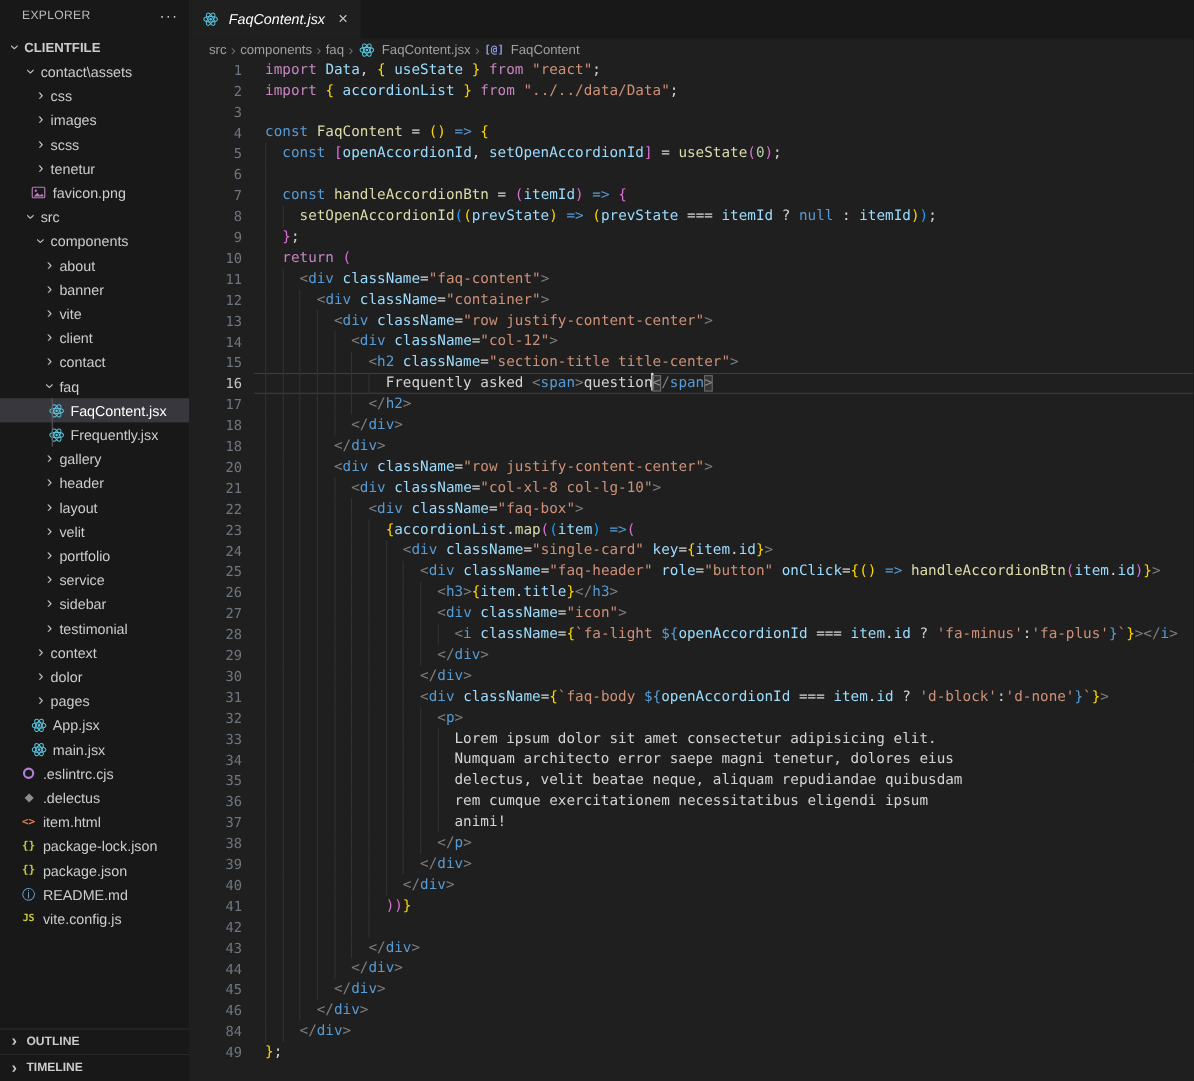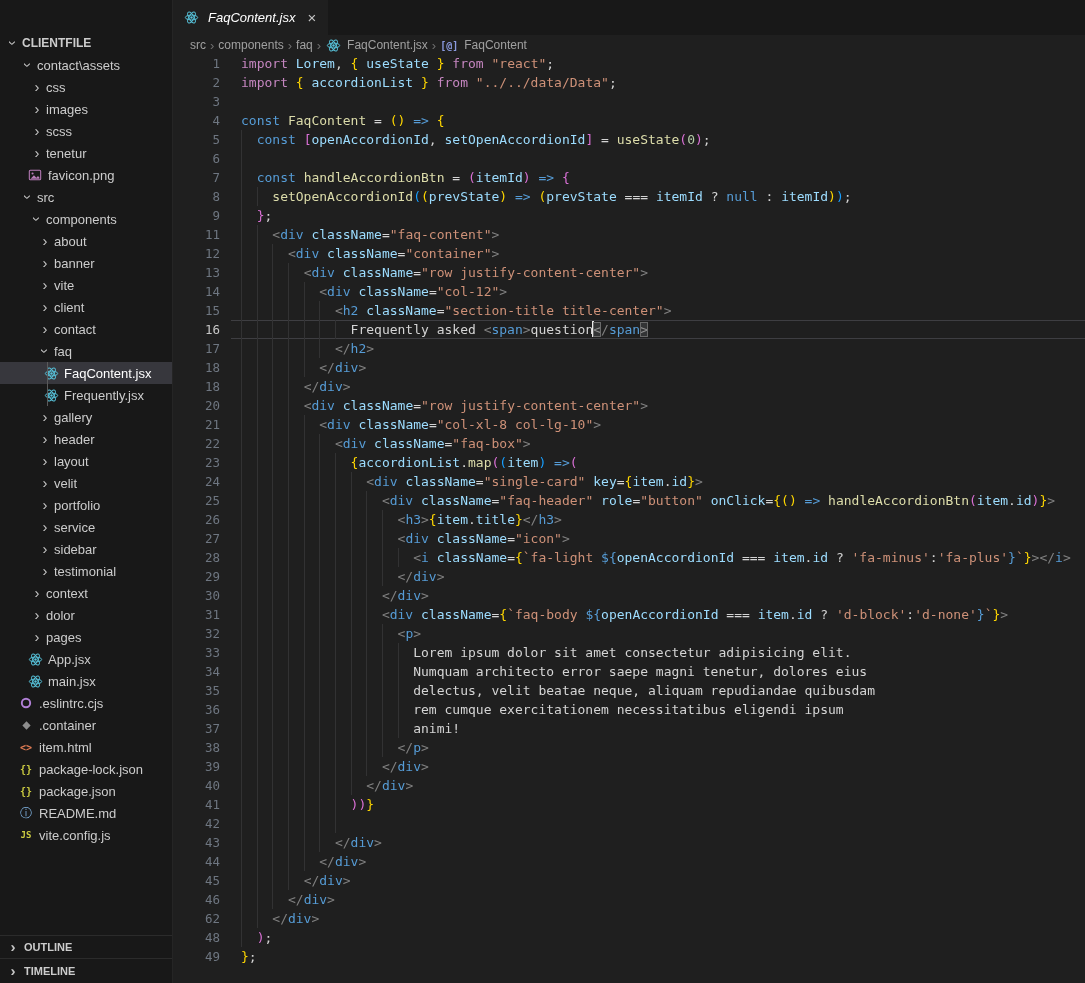--- a/index.html
+++ b/index.html
@@ -48,20 +48,24 @@
 
   .tk-p{color:#C586C0}.tk-b{color:#569CD6}.tk-v{color:#9CDCFE}.tk-f{color:#DCDCAA}
   .tk-s{color:#CE9178}.tk-n{color:#B5CEA8}.tk-w{color:#D4D4D4}.tk-g{color:#808080}
   .tk-y{color:#FFD700}.tk-m{color:#DA70D6}.tk-u{color:#179FFF}
   .tk-gm{color:#909090;outline:1px solid #696969;outline-offset:-1px;background:rgba(94,97,99,.33);}
 </style>
 </head>
 <body>
 
 <div class="sidebar">
+  <div class="sb-head">
+    <span class="sb-title">EXPLORER</span>
+    <span class="sb-dots">···</span>
+  </div>
   <div class="tree" id="tree">
       <div class="trow">
         <span class="sp" style="width: 6px;"></span>
         <span class="chev open">›</span>
         <span class="tlabel root-label">CLIENTFILE</span>
       </div>
       <div class="trow">
         <span class="sp" style="width: 21px;"></span>
         <span class="chev open">›</span>
         <span class="tlabel">contact\assets</span>
@@ -257,21 +261,21 @@
         </span>
         <span class="tlabel">.eslintrc.cjs</span>
       </div>
       <div class="trow">
         <span class="sp" style="width: 18px;"></span>
         <span class="fico">
           <svg width="13" height="13" viewBox="0 0 16 16">
             <rect x="4.4" y="4.4" width="7.2" height="7.2" fill="#8d8d8d" transform="rotate(45 8 8)"></rect>
           </svg>
         </span>
-        <span class="tlabel">.container</span>
+        <span class="tlabel">.delectus</span>
       </div>
       <div class="trow">
         <span class="sp" style="width: 18px;"></span>
         <span class="fico">
           <span class="fic" style="color:#e07b53">&lt;&gt;</span>
         </span>
         <span class="tlabel">item.html</span>
       </div>
       <div class="trow">
         <span class="sp" style="width: 18px;"></span>
@@ -358,29 +362,30 @@
       </span>
       <span class="crumb-sep">›</span>
       <span class="crumb">
         <span class="fico">
           <span class="fic" style="color:#8a9ae0;font-size:10px">[@]</span>
         </span>
         <span>FaqContent</span>
       </span>
     </div>
   <div class="code" id="code">
-      <div class="cline"><span class="lnum">1</span><span class="lbody"><span class="tk-p">import </span><span class="tk-v">Lorem</span><span class="tk-w">, </span><span class="tk-y">{ </span><span class="tk-v">useState</span><span class="tk-y"> }</span><span class="tk-p"> from </span><span class="tk-s">"react"</span><span class="tk-w">;</span></span></div>
+      <div class="cline"><span class="lnum">1</span><span class="lbody"><span class="tk-p">import </span><span class="tk-v">Data</span><span class="tk-w">, </span><span class="tk-y">{ </span><span class="tk-v">useState</span><span class="tk-y"> }</span><span class="tk-p"> from </span><span class="tk-s">"react"</span><span class="tk-w">;</span></span></div>
       <div class="cline"><span class="lnum">2</span><span class="lbody"><span class="tk-p">import </span><span class="tk-y">{ </span><span class="tk-v">accordionList</span><span class="tk-y"> }</span><span class="tk-p"> from </span><span class="tk-s">"../../data/Data"</span><span class="tk-w">;</span></span></div>
       <div class="cline"><span class="lnum">3</span><span class="lbody"></span></div>
       <div class="cline"><span class="lnum">4</span><span class="lbody"><span class="tk-b">const </span><span class="tk-f">FaqContent</span><span class="tk-w"> = </span><span class="tk-y">()</span><span class="tk-b"> =&gt; </span><span class="tk-y">{</span></span></div>
       <div class="cline"><span class="lnum">5</span><span class="lbody"><span class="iguide" style="left: calc(0ch);"></span>  <span class="tk-b">const </span><span class="tk-m">[</span><span class="tk-v">openAccordionId</span><span class="tk-w">, </span><span class="tk-v">setOpenAccordionId</span><span class="tk-m">]</span><span class="tk-w"> = </span><span class="tk-f">useState</span><span class="tk-m">(</span><span class="tk-n">0</span><span class="tk-m">)</span><span class="tk-w">;</span></span></div>
       <div class="cline"><span class="lnum">6</span><span class="lbody"><span class="iguide" style="left: calc(0ch);"></span></span></div>
       <div class="cline"><span class="lnum">7</span><span class="lbody"><span class="iguide" style="left: calc(0ch);"></span>  <span class="tk-b">const </span><span class="tk-f">handleAccordionBtn</span><span class="tk-w"> = </span><span class="tk-m">(</span><span class="tk-v">itemId</span><span class="tk-m">)</span><span class="tk-b"> =&gt; </span><span class="tk-m">{</span></span></div>
       <div class="cline"><span class="lnum">8</span><span class="lbody"><span class="iguide" style="left: calc(0ch);"></span><span class="iguide" style="left: calc(2ch);"></span>    <span class="tk-f">setOpenAccordionId</span><span class="tk-u">(</span><span class="tk-y">(</span><span class="tk-v">prevState</span><span class="tk-y">)</span><span class="tk-b"> =&gt; </span><span class="tk-y">(</span><span class="tk-v">prevState</span><span class="tk-w"> === </span><span class="tk-v">itemId</span><span class="tk-w"> ? </span><span class="tk-b">null</span><span class="tk-w"> : </span><span class="tk-v">itemId</span><span class="tk-y">)</span><span class="tk-u">)</span><span class="tk-w">;</span></span></div>
       <div class="cline"><span class="lnum">9</span><span class="lbody"><span class="iguide" style="left: calc(0ch);"></span>  <span class="tk-m">}</span><span class="tk-w">;</span></span></div>
+      <div class="cline"><span class="lnum">10</span><span class="lbody"><span class="iguide" style="left: calc(0ch);"></span>  <span class="tk-p">return </span><span class="tk-m">(</span></span></div>
       <div class="cline"><span class="lnum">11</span><span class="lbody"><span class="iguide" style="left: calc(0ch);"></span><span class="iguide" style="left: calc(2ch);"></span>    <span class="tk-g">&lt;</span><span class="tk-b">div</span><span class="tk-w"> </span><span class="tk-v">className</span><span class="tk-w">=</span><span class="tk-s">"faq-content"</span><span class="tk-g">&gt;</span></span></div>
       <div class="cline"><span class="lnum">12</span><span class="lbody"><span class="iguide" style="left: calc(0ch);"></span><span class="iguide" style="left: calc(2ch);"></span><span class="iguide" style="left: calc(4ch);"></span>      <span class="tk-g">&lt;</span><span class="tk-b">div</span><span class="tk-w"> </span><span class="tk-v">className</span><span class="tk-w">=</span><span class="tk-s">"container"</span><span class="tk-g">&gt;</span></span></div>
       <div class="cline"><span class="lnum">13</span><span class="lbody"><span class="iguide" style="left: calc(0ch);"></span><span class="iguide" style="left: calc(2ch);"></span><span class="iguide" style="left: calc(4ch);"></span><span class="iguide" style="left: calc(6ch);"></span>        <span class="tk-g">&lt;</span><span class="tk-b">div</span><span class="tk-w"> </span><span class="tk-v">className</span><span class="tk-w">=</span><span class="tk-s">"row justify-content-center"</span><span class="tk-g">&gt;</span></span></div>
       <div class="cline"><span class="lnum">14</span><span class="lbody"><span class="iguide" style="left: calc(0ch);"></span><span class="iguide" style="left: calc(2ch);"></span><span class="iguide" style="left: calc(4ch);"></span><span class="iguide" style="left: calc(6ch);"></span><span class="iguide" style="left: calc(8ch);"></span>          <span class="tk-g">&lt;</span><span class="tk-b">div</span><span class="tk-w"> </span><span class="tk-v">className</span><span class="tk-w">=</span><span class="tk-s">"col-12"</span><span class="tk-g">&gt;</span></span></div>
       <div class="cline"><span class="lnum">15</span><span class="lbody"><span class="iguide" style="left: calc(0ch);"></span><span class="iguide" style="left: calc(2ch);"></span><span class="iguide" style="left: calc(4ch);"></span><span class="iguide" style="left: calc(6ch);"></span><span class="iguide" style="left: calc(8ch);"></span><span class="iguide" style="left: calc(10ch);"></span>            <span class="tk-g">&lt;</span><span class="tk-b">h2</span><span class="tk-w"> </span><span class="tk-v">className</span><span class="tk-w">=</span><span class="tk-s">"section-title title-center"</span><span class="tk-g">&gt;</span></span></div>
       <div class="cline cur"><div class="curbox"></div><span class="lnum">16</span><span class="lbody"><span class="iguide" style="left: calc(0ch);"></span><span class="iguide" style="left: calc(2ch);"></span><span class="iguide" style="left: calc(4ch);"></span><span class="iguide" style="left: calc(6ch);"></span><span class="iguide" style="left: calc(8ch);"></span><span class="iguide" style="left: calc(10ch);"></span><span class="iguide" style="left: calc(12ch);"></span>              <span class="tk-w">Frequently asked </span><span class="tk-g">&lt;</span><span class="tk-b">span</span><span class="tk-g">&gt;</span><span class="tk-w">question</span><span class="caret"></span><span class="tk-gm">&lt;</span><span class="tk-g">/</span><span class="tk-b">span</span><span class="tk-gm">&gt;</span></span></div>
       <div class="cline"><span class="lnum">17</span><span class="lbody"><span class="iguide" style="left: calc(0ch);"></span><span class="iguide" style="left: calc(2ch);"></span><span class="iguide" style="left: calc(4ch);"></span><span class="iguide" style="left: calc(6ch);"></span><span class="iguide" style="left: calc(8ch);"></span><span class="iguide" style="left: calc(10ch);"></span>            <span class="tk-g">&lt;/</span><span class="tk-b">h2</span><span class="tk-g">&gt;</span></span></div>
       <div class="cline"><span class="lnum">18</span><span class="lbody"><span class="iguide" style="left: calc(0ch);"></span><span class="iguide" style="left: calc(2ch);"></span><span class="iguide" style="left: calc(4ch);"></span><span class="iguide" style="left: calc(6ch);"></span><span class="iguide" style="left: calc(8ch);"></span>          <span class="tk-g">&lt;/</span><span class="tk-b">div</span><span class="tk-g">&gt;</span></span></div>
       <div class="cline"><span class="lnum">18</span><span class="lbody"><span class="iguide" style="left: calc(0ch);"></span><span class="iguide" style="left: calc(2ch);"></span><span class="iguide" style="left: calc(4ch);"></span><span class="iguide" style="left: calc(6ch);"></span>        <span class="tk-g">&lt;/</span><span class="tk-b">div</span><span class="tk-g">&gt;</span></span></div>
       <div class="cline"><span class="lnum">20</span><span class="lbody"><span class="iguide" style="left: calc(0ch);"></span><span class="iguide" style="left: calc(2ch);"></span><span class="iguide" style="left: calc(4ch);"></span><span class="iguide" style="left: calc(6ch);"></span>        <span class="tk-g">&lt;</span><span class="tk-b">div</span><span class="tk-w"> </span><span class="tk-v">className</span><span class="tk-w">=</span><span class="tk-s">"row justify-content-center"</span><span class="tk-g">&gt;</span></span></div>
@@ -403,17 +408,16 @@
       <div class="cline"><span class="lnum">37</span><span class="lbody"><span class="iguide" style="left: calc(0ch);"></span><span class="iguide" style="left: calc(2ch);"></span><span class="iguide" style="left: calc(4ch);"></span><span class="iguide" style="left: calc(6ch);"></span><span class="iguide" style="left: calc(8ch);"></span><span class="iguide" style="left: calc(10ch);"></span><span class="iguide" style="left: calc(12ch);"></span><span class="iguide" style="left: calc(14ch);"></span><span class="iguide" style="left: calc(16ch);"></span><span class="iguide" style="left: calc(18ch);"></span><span class="iguide" style="left: calc(20ch);"></span>                      <span class="tk-w">animi!</span></span></div>
       <div class="cline"><span class="lnum">38</span><span class="lbody"><span class="iguide" style="left: calc(0ch);"></span><span class="iguide" style="left: calc(2ch);"></span><span class="iguide" style="left: calc(4ch);"></span><span class="iguide" style="left: calc(6ch);"></span><span class="iguide" style="left: calc(8ch);"></span><span class="iguide" style="left: calc(10ch);"></span><span class="iguide" style="left: calc(12ch);"></span><span class="iguide" style="left: calc(14ch);"></span><span class="iguide" style="left: calc(16ch);"></span><span class="iguide" style="left: calc(18ch);"></span>                    <span class="tk-g">&lt;/</span><span class="tk-b">p</span><span class="tk-g">&gt;</span></span></div>
       <div class="cline"><span class="lnum">39</span><span class="lbody"><span class="iguide" style="left: calc(0ch);"></span><span class="iguide" style="left: calc(2ch);"></span><span class="iguide" style="left: calc(4ch);"></span><span class="iguide" style="left: calc(6ch);"></span><span class="iguide" style="left: calc(8ch);"></span><span class="iguide" style="left: calc(10ch);"></span><span class="iguide" style="left: calc(12ch);"></span><span class="iguide" style="left: calc(14ch);"></span><span class="iguide" style="left: calc(16ch);"></span>                  <span class="tk-g">&lt;/</span><span class="tk-b">div</span><span class="tk-g">&gt;</span></span></div>
       <div class="cline"><span class="lnum">40</span><span class="lbody"><span class="iguide" style="left: calc(0ch);"></span><span class="iguide" style="left: calc(2ch);"></span><span class="iguide" style="left: calc(4ch);"></span><span class="iguide" style="left: calc(6ch);"></span><span class="iguide" style="left: calc(8ch);"></span><span class="iguide" style="left: calc(10ch);"></span><span class="iguide" style="left: calc(12ch);"></span><span class="iguide" style="left: calc(14ch);"></span>                <span class="tk-g">&lt;/</span><span class="tk-b">div</span><span class="tk-g">&gt;</span></span></div>
       <div class="cline"><span class="lnum">41</span><span class="lbody"><span class="iguide" style="left: calc(0ch);"></span><span class="iguide" style="left: calc(2ch);"></span><span class="iguide" style="left: calc(4ch);"></span><span class="iguide" style="left: calc(6ch);"></span><span class="iguide" style="left: calc(8ch);"></span><span class="iguide" style="left: calc(10ch);"></span><span class="iguide" style="left: calc(12ch);"></span>              <span class="tk-m">))</span><span class="tk-y">}</span></span></div>
       <div class="cline"><span class="lnum">42</span><span class="lbody"><span class="iguide" style="left: calc(0ch);"></span><span class="iguide" style="left: calc(2ch);"></span><span class="iguide" style="left: calc(4ch);"></span><span class="iguide" style="left: calc(6ch);"></span><span class="iguide" style="left: calc(8ch);"></span><span class="iguide" style="left: calc(10ch);"></span><span class="iguide" style="left: calc(12ch);"></span></span></div>
       <div class="cline"><span class="lnum">43</span><span class="lbody"><span class="iguide" style="left: calc(0ch);"></span><span class="iguide" style="left: calc(2ch);"></span><span class="iguide" style="left: calc(4ch);"></span><span class="iguide" style="left: calc(6ch);"></span><span class="iguide" style="left: calc(8ch);"></span><span class="iguide" style="left: calc(10ch);"></span>            <span class="tk-g">&lt;/</span><span class="tk-b">div</span><span class="tk-g">&gt;</span></span></div>
       <div class="cline"><span class="lnum">44</span><span class="lbody"><span class="iguide" style="left: calc(0ch);"></span><span class="iguide" style="left: calc(2ch);"></span><span class="iguide" style="left: calc(4ch);"></span><span class="iguide" style="left: calc(6ch);"></span><span class="iguide" style="left: calc(8ch);"></span>          <span class="tk-g">&lt;/</span><span class="tk-b">div</span><span class="tk-g">&gt;</span></span></div>
       <div class="cline"><span class="lnum">45</span><span class="lbody"><span class="iguide" style="left: calc(0ch);"></span><span class="iguide" style="left: calc(2ch);"></span><span class="iguide" style="left: calc(4ch);"></span><span class="iguide" style="left: calc(6ch);"></span>        <span class="tk-g">&lt;/</span><span class="tk-b">div</span><span class="tk-g">&gt;</span></span></div>
       <div class="cline"><span class="lnum">46</span><span class="lbody"><span class="iguide" style="left: calc(0ch);"></span><span class="iguide" style="left: calc(2ch);"></span><span class="iguide" style="left: calc(4ch);"></span>      <span class="tk-g">&lt;/</span><span class="tk-b">div</span><span class="tk-g">&gt;</span></span></div>
-      <div class="cline"><span class="lnum">62</span><span class="lbody"><span class="iguide" style="left: calc(0ch);"></span><span class="iguide" style="left: calc(2ch);"></span>    <span class="tk-g">&lt;/</span><span class="tk-b">div</span><span class="tk-g">&gt;</span></span></div>
-      <div class="cline"><span class="lnum">48</span><span class="lbody"><span class="iguide" style="left: calc(0ch);"></span>  <span class="tk-m">)</span><span class="tk-w">;</span></span></div>
+      <div class="cline"><span class="lnum">84</span><span class="lbody"><span class="iguide" style="left: calc(0ch);"></span><span class="iguide" style="left: calc(2ch);"></span>    <span class="tk-g">&lt;/</span><span class="tk-b">div</span><span class="tk-g">&gt;</span></span></div>
       <div class="cline"><span class="lnum">49</span><span class="lbody"><span class="tk-y">}</span><span class="tk-w">;</span></span></div>
     </div>
 </div>
 
 </body></html>

